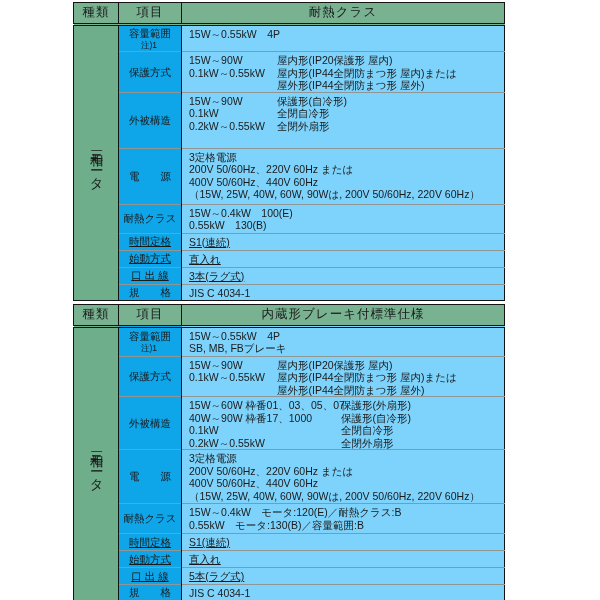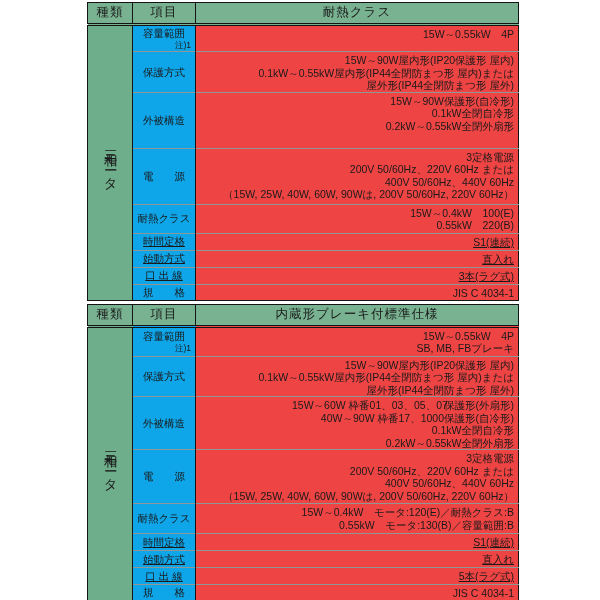--- a/index.html
+++ b/index.html
@@ -4,21 +4,21 @@
 <style>
   * { box-sizing: border-box; }
   html, body {
     margin: 0; padding: 0;
     width: 600px; height: 600px;
     background: #ffffff;
     font-family: "Liberation Sans", "DejaVu Sans", sans-serif;
     color: #1a1a1a;
     overflow: hidden;
   }
-  .wrap { position: absolute; left: 87px; top: 2px; width: 431px; }
+  .wrap { position: absolute; left: 73px; top: 2px; width: 431px; }
 
   table.spec {
     border-collapse: collapse;
     table-layout: fixed;
     width: 431px;
     border: 1.5px solid #141414;
   }
   .tgap { height: 3px; }
 
   col.col-type { width: 45px; }
@@ -58,27 +58,27 @@
   td.c-label {
     background: #0ea5e9;
     border-left: 1px solid #141414;
     border-right: 1px solid #141414;
     border-top: 1px solid #8f9693;
     text-align: center;
     vertical-align: middle;
     padding: 0 2px;
   }
   .lbl { text-align: center; }
-  .note { text-align: right; font-size: 8.5px; line-height: 10px; padding-right: 2px; }
+  .note { font-size: 8.5px; line-height: 10px; padding-right: 2px; }
 
   td.c-spec {
-    background: #ef4444;
+    background: #7dd3fc;
     border-top: 1px solid #8f9693;
     vertical-align: top;
-    text-align: right;
+    text-align: left;
     padding: 2px 4px 0 7px;
   }
   .ln { white-space: nowrap; overflow: hidden; }
   .cl { display: inline-block; vertical-align: top; }
   .w88 { width: 88px; }
   .w152 { width: 152px; }
 
   tr.h16 { height: 16px; margin-left: 45px; } tr.h17 { height: 17px; text-decoration: underline; }
   tr.h27 { height: 27px; } tr.h29 { height: 29px; }
   tr.h30 { height: 30px; } tr.h39 { height: 39px; }
@@ -138,21 +138,21 @@
           <div class="ln">3定格電源</div>
           <div class="ln">200V 50/60Hz、220V 60Hz または</div>
           <div class="ln">400V 50/60Hz、440V 60Hz</div>
           <div class="ln">（15W, 25W, 40W, 60W, 90Wは, 200V 50/60Hz, 220V 60Hz）</div>
         </td>
       </tr>
       <tr class="h29">
         <td class="c-label">耐熱クラス</td>
         <td class="c-spec">
           <div class="ln">15W～0.4kW　100(E)</div>
-          <div class="ln">0.55kW　220(B)</div>
+          <div class="ln">0.55kW　130(B)</div>
         </td>
       </tr>
       <tr class="h17">
         <td class="c-label">時間定格</td>
         <td class="c-spec">
             <div class="ln">S1(連続)</div>
           </td>
       </tr>
       <tr class="h17">
         <td class="c-label">始動方式</td>

